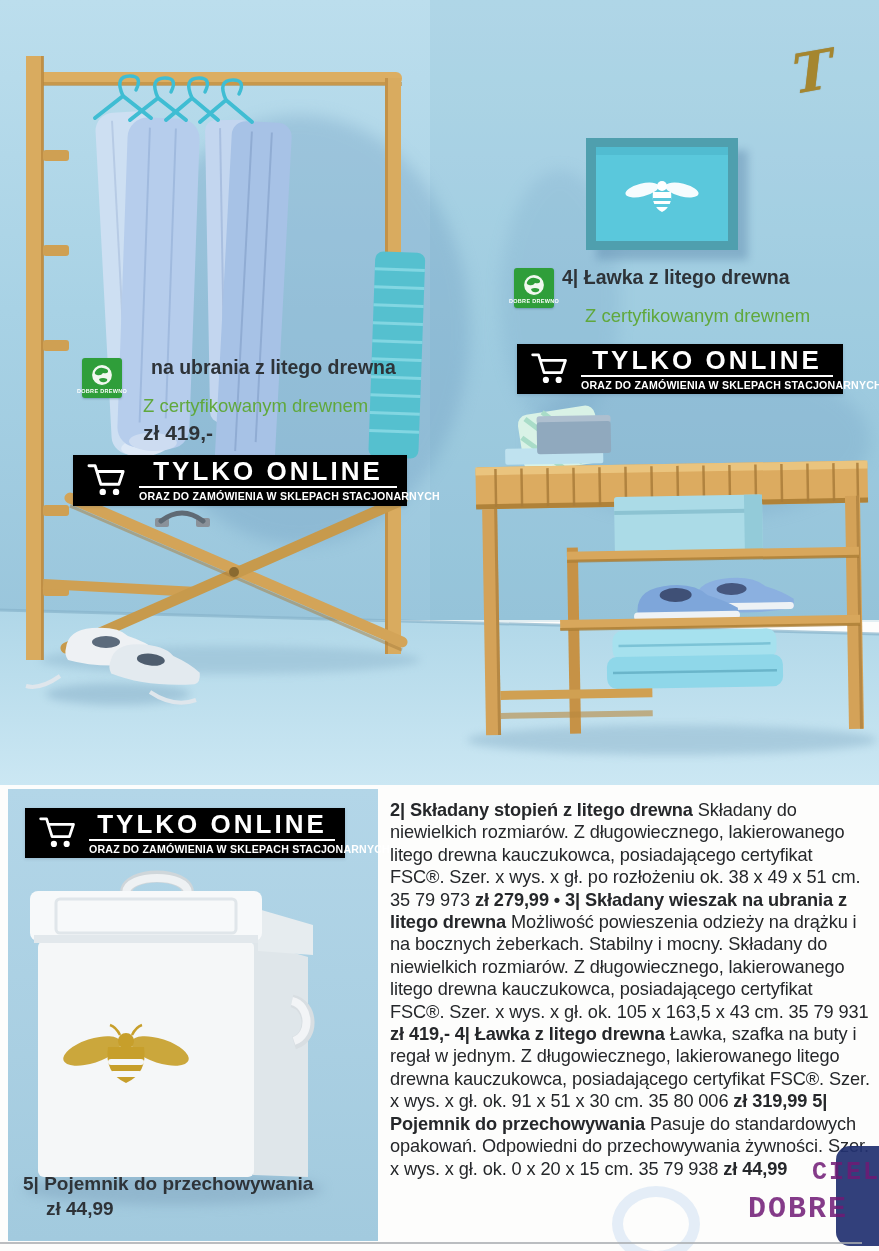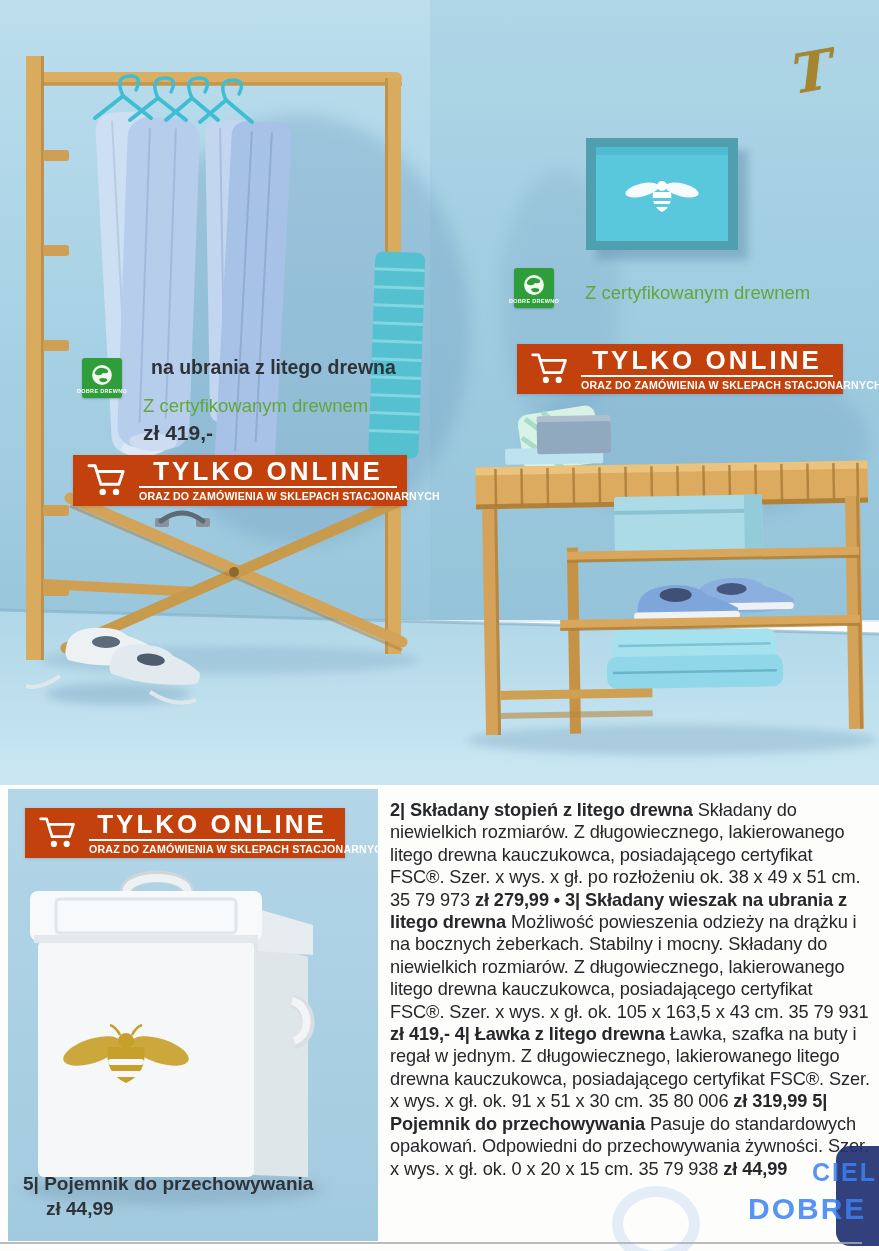--- a/index.html
+++ b/index.html
@@ -11,41 +11,41 @@
   .prod{color:#2e3338;}
   .prod-line1{font-weight:bold;font-size:19.5px;line-height:23px;}
   .prod-line2{font-weight:bold;font-size:19.5px;line-height:23px;margin-left:31px;}
   .prod-sub{font-size:18.5px;color:#60a83c;margin-left:23px;margin-top:16px;}
   .prod-price{font-weight:bold;font-size:21px;margin-left:23px;margin-top:4px;}
   
   .badge{width:40px;height:40px;background:#2f9e3a;border-radius:3px;display:flex;flex-direction:column;
          align-items:center;justify-content:center;box-shadow:0 1px 2px rgba(0,40,60,.25);}
   .badge-label{color:#fff;font-size:5.5px;font-weight:bold;letter-spacing:.3px;margin-top:1px;white-space:nowrap;}
   
-  .banner{background:#c2410c;display:flex;align-items:center;padding:4px 10px 5px 12px;box-sizing:border-box;
+  .banner{background:#000000;display:flex;align-items:center;padding:4px 10px 5px 12px;box-sizing:border-box;
           box-shadow:0 1px 3px rgba(40,60,90,.18);}
   .banner .cart{flex:0 0 auto;margin-right:10px;}
   .banner-body{flex:1;min-width:0;}
   .banner-title{color:#fff;font-weight:bold;font-size:26px;line-height:27px;letter-spacing:3px;text-align:center;white-space:nowrap;}
   .banner-sub{border-top:2px solid #fff;margin-top:1px;padding-top:2px;color:#fff;font-weight:bold;
               font-size:10.6px;letter-spacing:.2px;text-align:right;white-space:nowrap;}
   
   .desc{left:390px;top:799px;width:480px;font-size:18.2px;line-height:22.4px;color:#25272a;letter-spacing:-.1px;}
   .desc .b{font-weight:bold;}
   
   .tile-label{left:23px;top:1171px;color:#2e3338;font-weight:bold;font-size:19px;line-height:25px;}
   
   .logo{left:792px;top:38px;width:56px;height:60px;color:#a5862f;font-family:"DejaVu Serif",serif;
         font-style:italic;font-weight:bold;font-size:54px;transform:rotate(-10deg) skewX(-6deg);
         text-shadow:0 0 1px rgba(120,95,30,.6);}
   
   .wm-box{left:836px;top:1146px;width:43px;height:100px;background:#223271;opacity:.93;
           border-radius:14px 0 0 14px;pointer-events:none;}
-  .wm-line{color:#3b82f6;font-weight:bold;letter-spacing:2px;opacity:.85;pointer-events:none;
-           font-family:Liberation Sans, sans-serif;}
+  .wm-line{color:#701a75;font-weight:bold;letter-spacing:2px;opacity:.85;pointer-events:none;
+           font-family:Liberation Mono, monospace;}
   .wm-l1{left:812px;top:1158px;font-size:25px;}
   .wm-l2{left:748px;top:1192px;font-size:30px;}
   .wm-ring{left:612px;top:1186px;width:66px;height:54px;border:11px solid #cfe0f2;border-radius:50%;
            opacity:.55;pointer-events:none;}
   .page-edge{left:0;top:1242px;width:862px;height:2px;background:#a9adb0;opacity:.8;}
 </style>
 </head>
 <body>
 
 <svg class="scene" width="879" height="785" viewBox="0 0 879 785">
@@ -255,20 +255,21 @@
 <div class="overlay badge" style="left:514px;top:268px;">
   <svg width="24" height="24" viewBox="0 0 24 24">
     <circle cx="12" cy="12" r="10.5" fill="#f2f8f0"></circle>
     <path d="M5 9 q3 -5 8 -4 q6 1 5 4 q-1 2 -5 1 q-2 3 -6 2 q-3 -1 -2 -3 z" fill="#2f9e3a"></path>
     <path d="M9 16 q4 -2 8 0 q1 2 -2 3 q-5 1 -6 -3 z" fill="#2f9e3a"></path>
     <circle cx="12" cy="12" r="10.5" fill="none" stroke="#2f9e3a" stroke-width="1.2"></circle>
   </svg>
   <div class="badge-label">DOBRE DREWNO</div>
 </div>
 <div class="overlay prod" style="left:562px;top:266px;">
+  <div class="prod-line1">4| Ławka z litego drewna</div>
   <div class="prod-sub">Z certyfikowanym drewnem</div>
 </div>
 
 <div class="overlay banner" style="left:517px;top:344px;width:326px;height:50px;">
   <svg class="cart" width="42" height="37" viewBox="0 0 46 40">
     <path d="M4 5 h6.5 l6 19.5 h19 l4.5 -13.5 H13" fill="none" stroke="#fff" stroke-width="3" stroke-linejoin="round" stroke-linecap="round"></path>
     <circle cx="18.5" cy="32.5" r="3.4" fill="#fff"></circle>
       <circle cx="32.5" cy="32.5" r="3.4" fill="#fff"></circle>
   </svg>
   <div class="banner-body">

